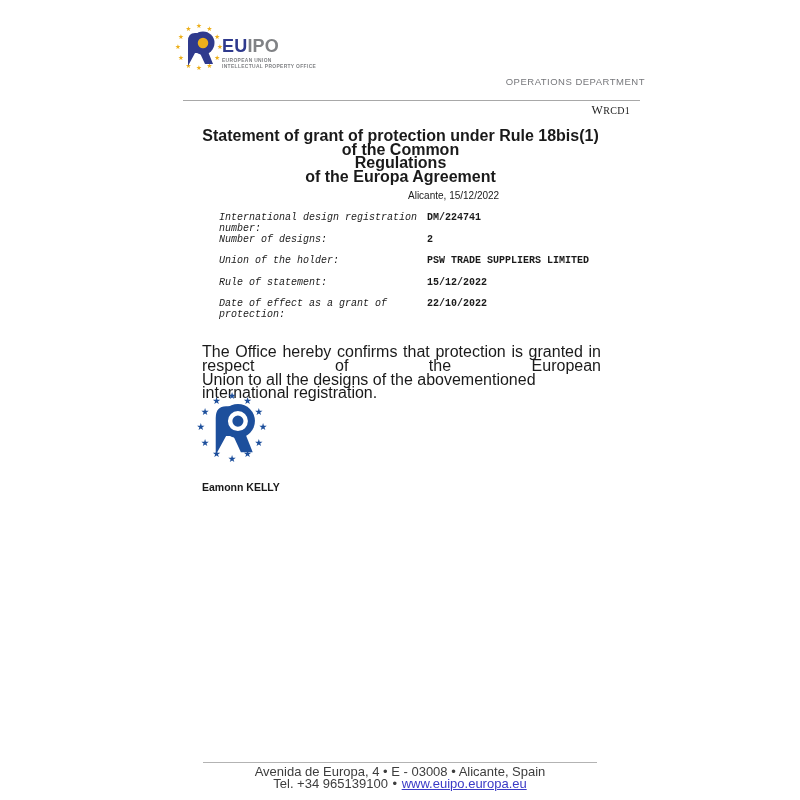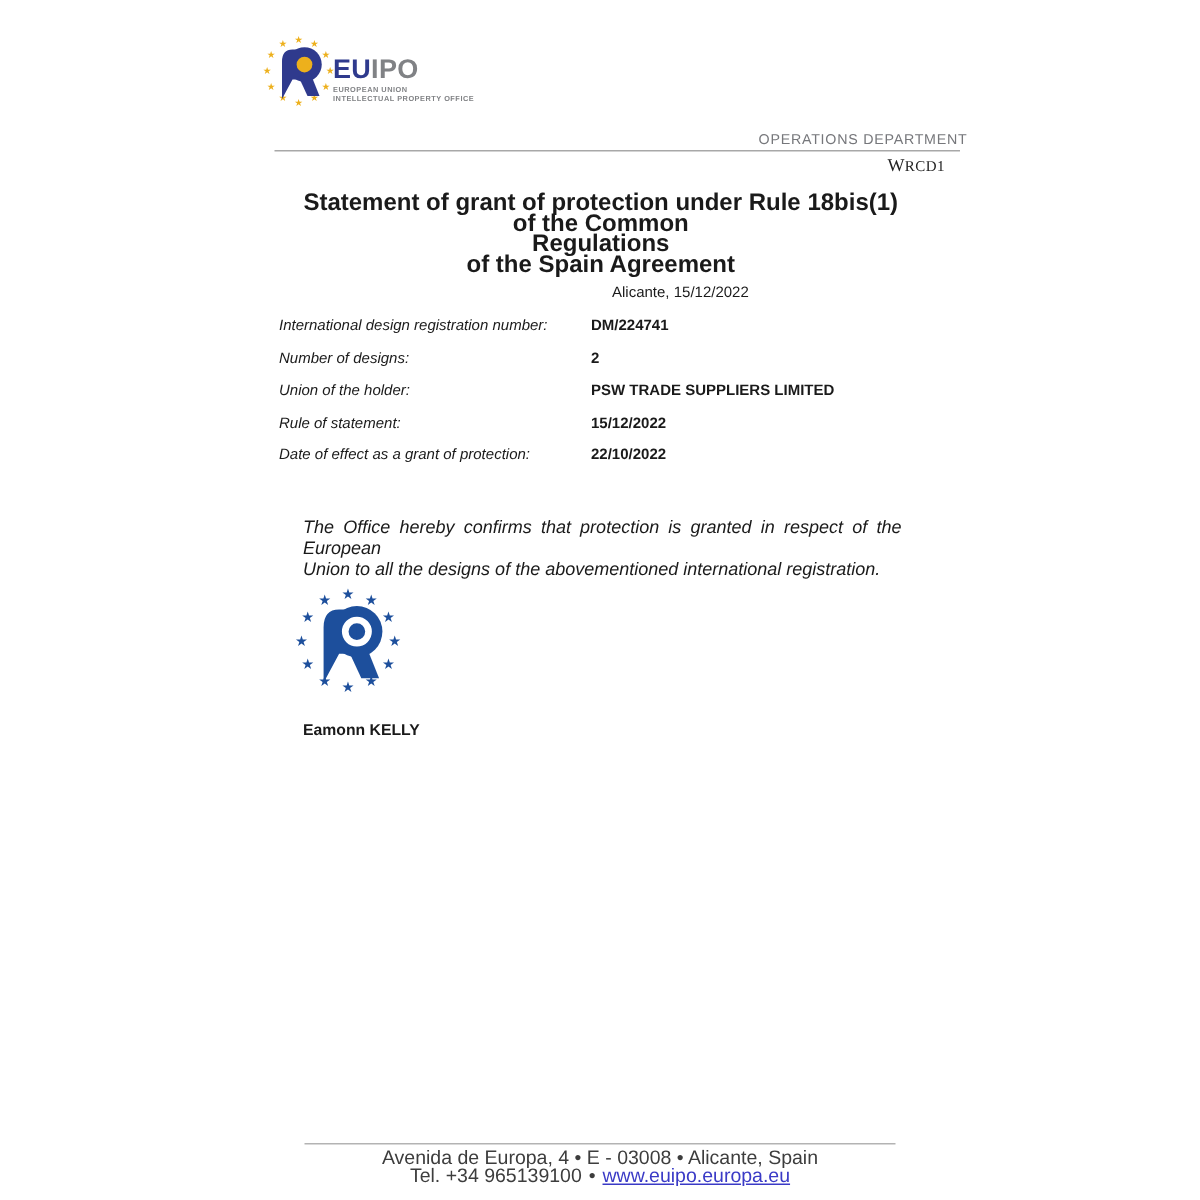--- a/index.html
+++ b/index.html
@@ -23,21 +23,21 @@
   .logo-text { left: 222px; top: 37px; line-height: 1; }
   .wordmark { font-size: 18px; font-weight: 700; letter-spacing: 0.2px; }
   .tagline {
     margin-top: 3px;
     font-size: 4.9px;
     font-weight: 700;
     letter-spacing: 0.35px;
     line-height: 6px;
   }
   .dept {
-    top: 88px; right: 155px;
+    top: 76px; right: 155px;
     font-size: 9.5px;
     letter-spacing: 0.5px;
     color: #76777B;
   }
   .header-rule {
     left: 183px; top: 100px; width: 457px; height: 0;
     border-top: 1px solid #A8A8A8;
   }
   .doc-code {
     top: 103px; right: 170px;
@@ -50,26 +50,26 @@
 
   
   .title {
     left: 202px; top: 129px; width: 397px;
     text-align: center;
     font-size: 16px; font-weight: 700;
     line-height: 13.5px;
   }
   .place-date { left: 408px; top: 190px; font-size: 10px; }
 
-  .fields { left: 186px; top: 212px; width: 400px; }
+  .fields { left: 219px; top: 212px; width: 400px; font-family: Liberation Mono, monospace; }
   .field-row { display: flex; height: 21.5px; align-items: flex-start; }
   .field-label { width: 208px; font-style: italic; font-size: 10px; }
   .field-value { font-weight: 700; font-size: 10px; white-space: nowrap; }
 
-  .paragraph { left: 202px; top: 345px; width: 399px; font-size: 12px; line-height: 13.8px; font-style: italic; }
+  .paragraph { left: 202px; top: 345px; width: 399px; font-size: 16px; line-height: 13.8px; }
   .para-line { display: block; }
   .para-line.justify { text-align: justify; text-align-last: justify; }
 
   .seal { left: 195px; top: 390px; width: 74px; height: 74px; }
 
   .signer { left: 202px; top: 481px; font-size: 10.5px; font-weight: 700; }
 
   
   .footer-rule {
     left: 203px; top: 762px; width: 394px; height: 0;
@@ -123,21 +123,21 @@
     </div>
   </div>
 
   <div class="abs dept">OPERATIONS DEPARTMENT</div>
   <div class="abs header-rule"></div>
   <div class="abs doc-code">WRCD1</div>
 
   <div class="abs title">
     <div>Statement of grant of protection under Rule 18bis(1) of the Common</div>
     <div>Regulations</div>
-    <div>of the Spain Agreement</div>
+    <div>of the Europa Agreement</div>
   </div>
 
   <div class="abs place-date">Alicante, 15/12/2022</div>
 
   <div class="abs fields">
     <div class="field-row">
       <div class="field-label">International design registration number:</div>
       <div class="field-value">DM/224741</div>
     </div>
     <div class="field-row">

